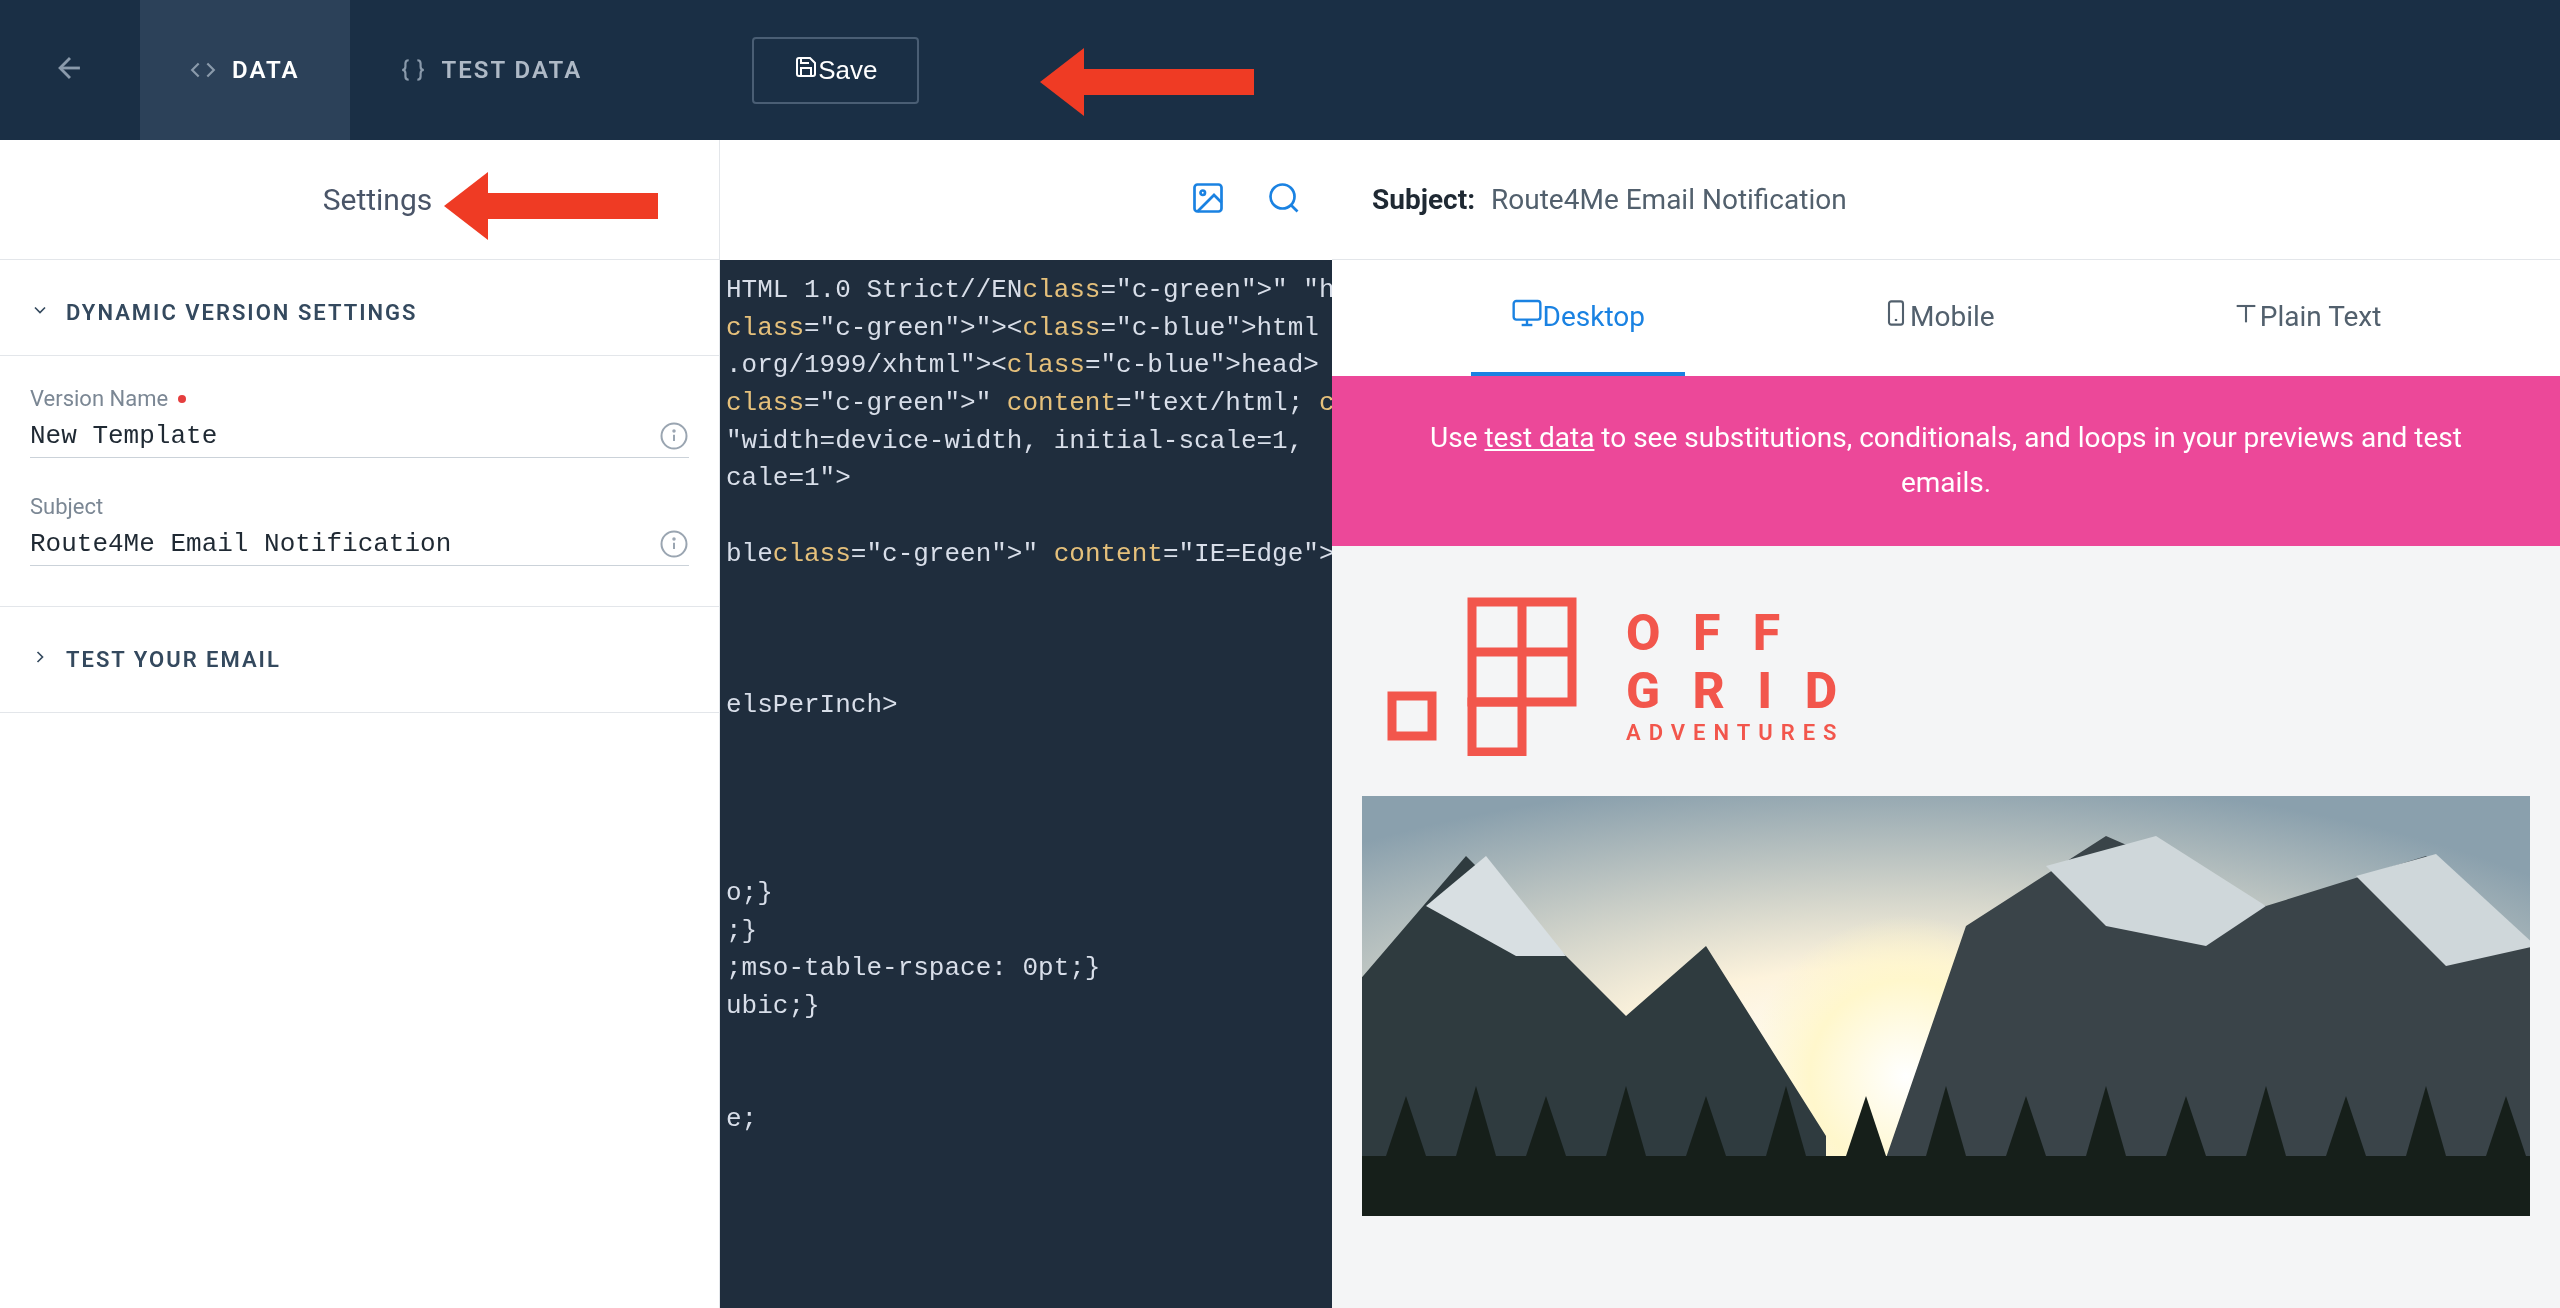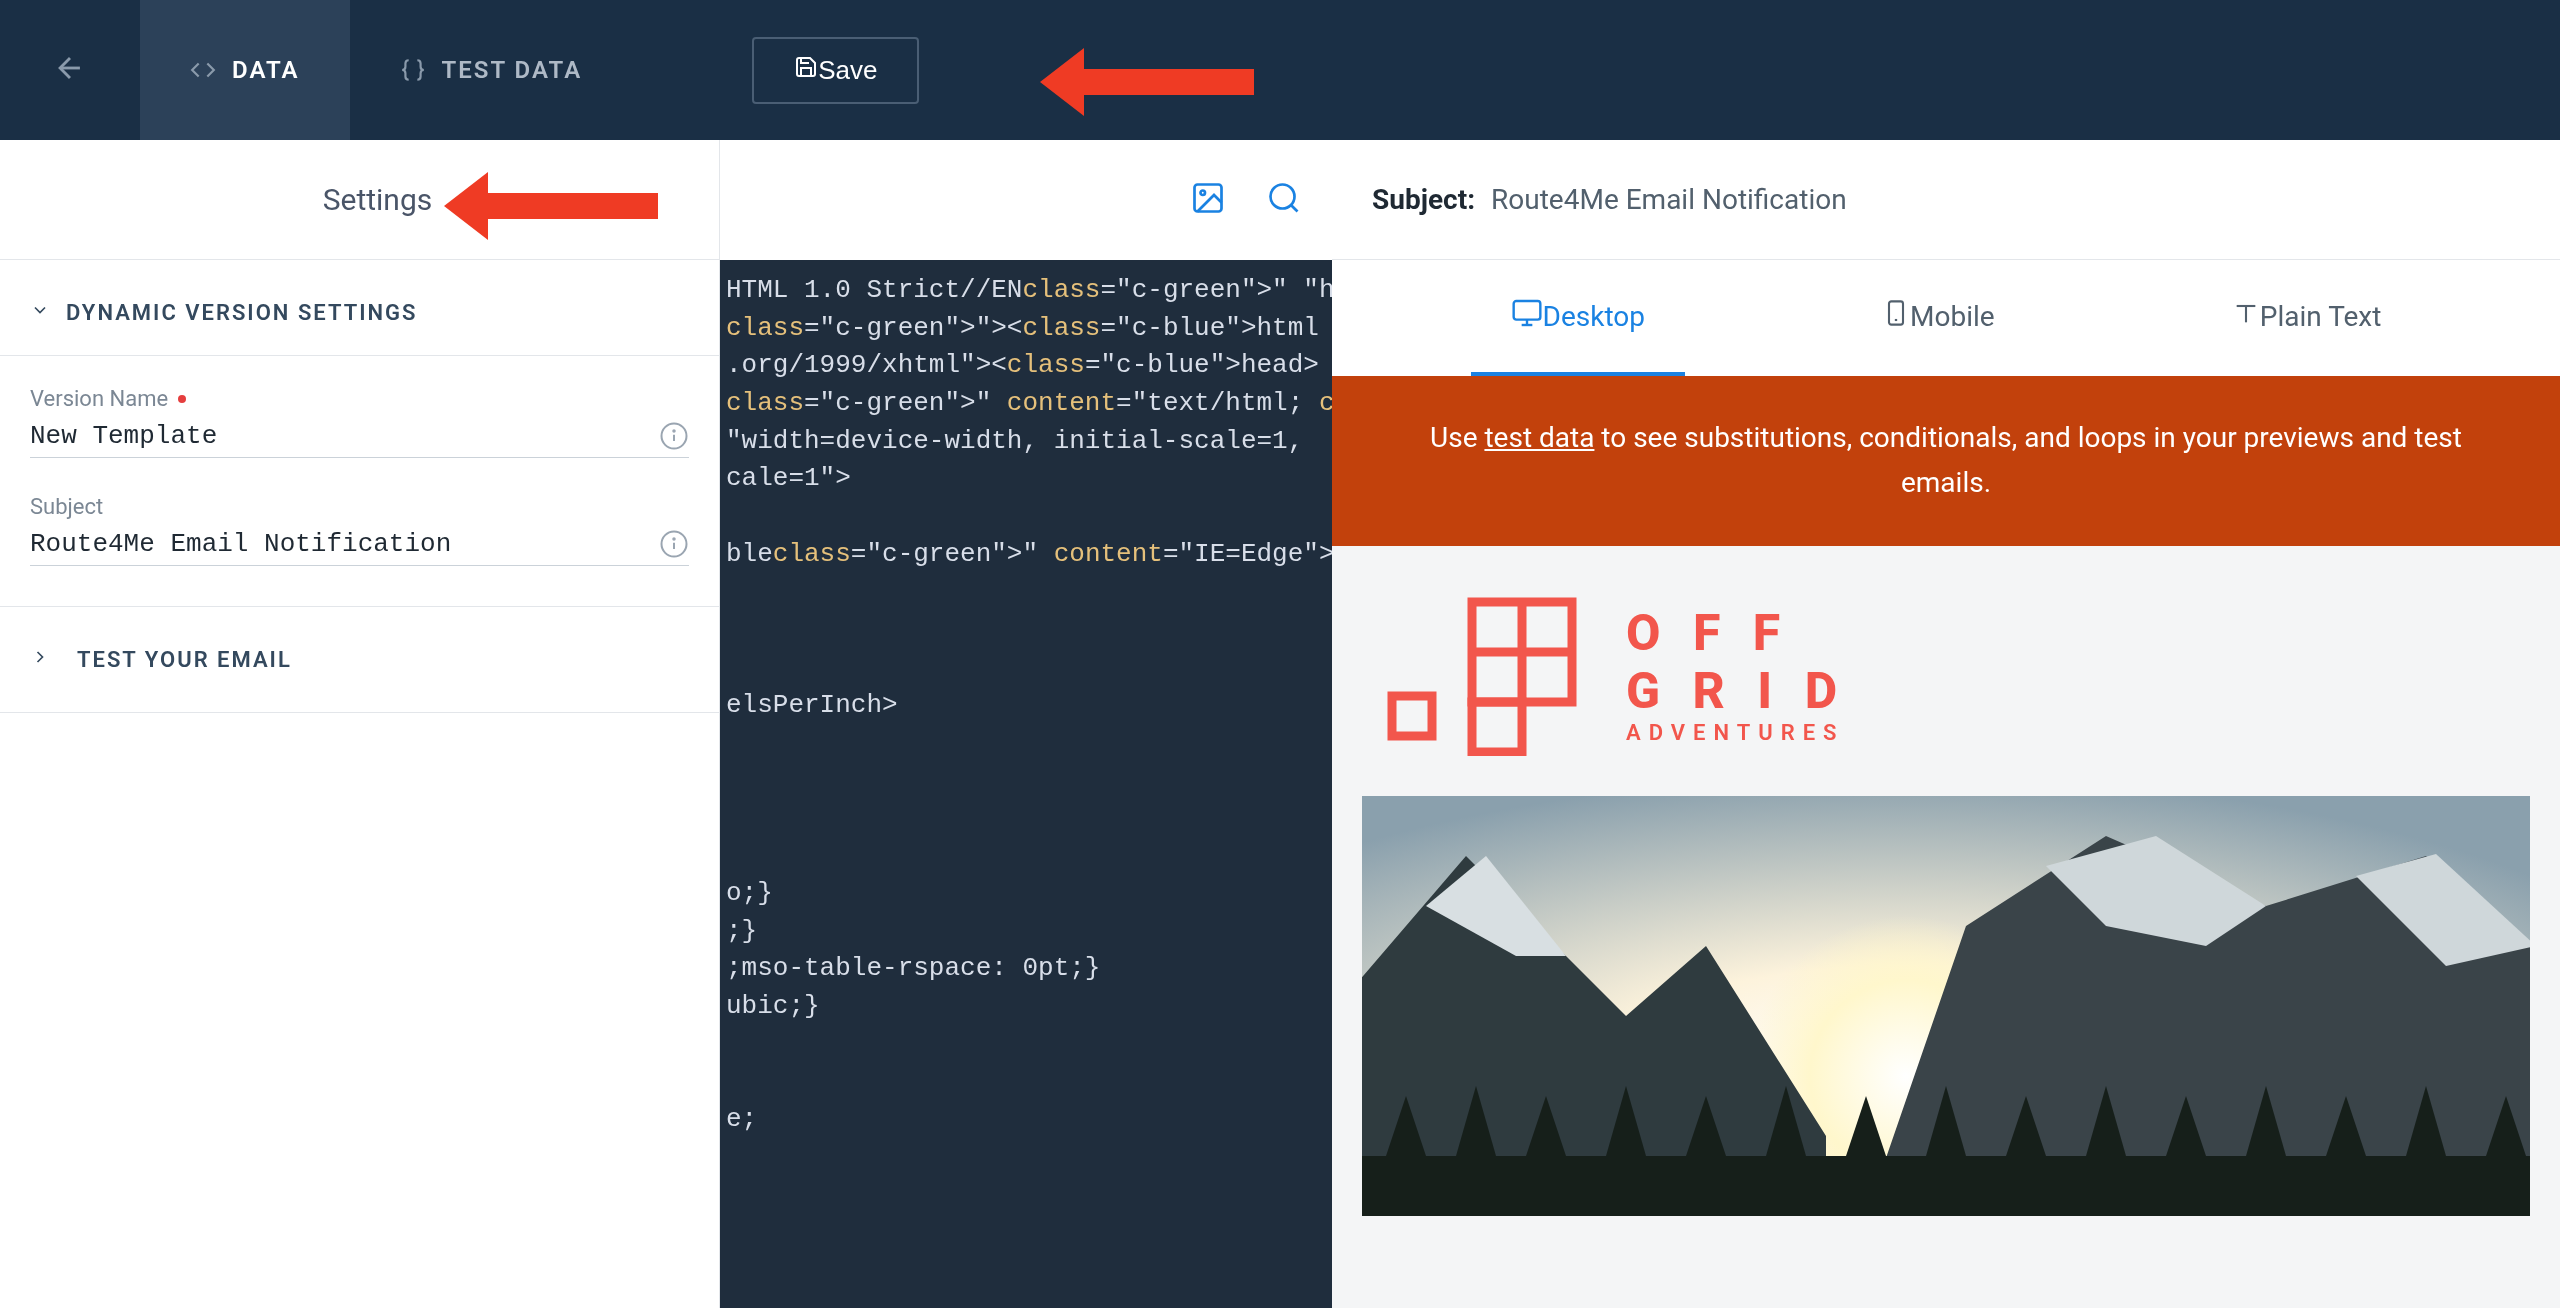--- a/index.html
+++ b/index.html
@@ -20,36 +20,36 @@
 .left-col { width: 720px; display: flex; flex-direction: column; border-right: 1px solid #e3e6ea; }
 .settings-bar { height: 120px; display: flex; align-items: center; justify-content: center; position: relative; border-bottom: 1px solid #e3e6ea; }
 .settings-txt { font-size: 30px; color: #4a5568; margin-left: 36px; }
 .section-head { display: flex; align-items: center; gap: 16px; padding: 40px 30px 30px; color: #34495e; font-weight: 600; letter-spacing: 2px; font-size: 22px; }
 .form-area { padding: 10px 30px 40px; border-bottom: 1px solid #e3e6ea; border-top: 1px solid #e3e6ea; }
 .field-label { font-size: 22px; color: #7b8794; margin-top: 20px; margin-bottom: 10px; display: flex; align-items: center; gap: 10px; }
 .req-dot { width: 8px; height: 8px; background: #e53e3e; border-radius: 50%; display: inline-block; }
 .field-row { display: flex; align-items: flex-start; border-bottom: 1px solid #cbd2d9; padding-bottom: 2px; }
 .field-input { flex: 1; border: none; outline: none; font-family: "SFMono-Regular", Consolas, "Courier New", monospace; font-size: 26px; color: #1f2933; background: transparent; }
 .info-icon { color: #9aa5b1; }
-.test-section { display: flex; align-items: center; gap: 27px; padding: 40px 30px; color: #34495e; font-weight: 600; letter-spacing: 2px; font-size: 22px; border-bottom: 1px solid #e3e6ea; cursor: pointer; }
+.test-section { display: flex; align-items: center; gap: 16px; padding: 40px 30px; color: #34495e; font-weight: 600; letter-spacing: 2px; font-size: 22px; border-bottom: 1px solid #e3e6ea; cursor: pointer; }
 
 .editor-col { width: 612px; background: #1f2d3d; position: relative; overflow: hidden; }
 .editor-toolbar { height: 120px; background: #fff; display: flex; align-items: center; justify-content: flex-end; gap: 40px; padding: 0 30px; }
 .ed-icon { color: #1a82e2; cursor: pointer; }
 .code-area { font-family: "SFMono-Regular", Consolas, "Courier New", monospace; color: #d8dee9; font-size: 26px; line-height: 1.45; padding: 12px 10px 12px 6px; white-space: pre; }
 .c-yellow { color: #e5c07b; }
 
 .preview-col { flex: 1; display: flex; flex-direction: column; }
 .subject-bar { height: 120px; display: flex; align-items: center; padding: 0 40px; gap: 16px; font-size: 28px; border-bottom: 1px solid #e3e6ea; }
 .subject-lbl { font-weight: 700; color: #1f2933; }
 .subject-val { color: #52606d; }
 .device-tabs { display: flex; height: 116px; align-items: stretch; justify-content: space-around; padding: 0 60px; }
 .dtab { display: flex; align-items: center; font-size: 28px; color: #52606d; cursor: pointer; border-bottom: 4px solid transparent; padding: 0 40px; }
 .dtab.active { color: #1a82e2; border-bottom-color: #1a82e2; }
-.green-banner { background: #c2410c; color: #fff; font-size: 28px; padding: 40px 60px; text-align: center; line-height: 1.6; }
+.green-banner { background: #ec4899; color: #fff; font-size: 28px; padding: 40px 60px; text-align: center; line-height: 1.6; }
 .green-banner .td-link { text-decoration: underline; cursor: pointer; }
 .email-preview { background: #f4f5f6; padding: 50px 30px 0 30px; flex: 1; overflow: hidden; }
 .logo-row { display: flex; align-items: center; gap: 40px; margin-bottom: 40px; margin-left: 24px; }
 .mountains { width: 100%; height: 420px; display: block; }
 </style>
 </head>
 <body>
 
 <div class="topbar">
   <div class="back-btn">

